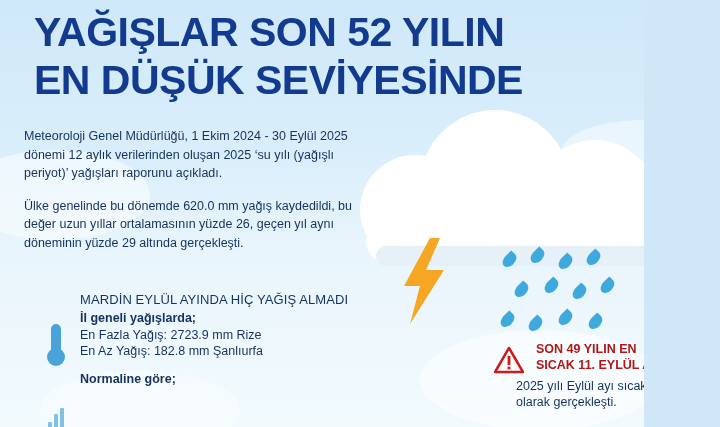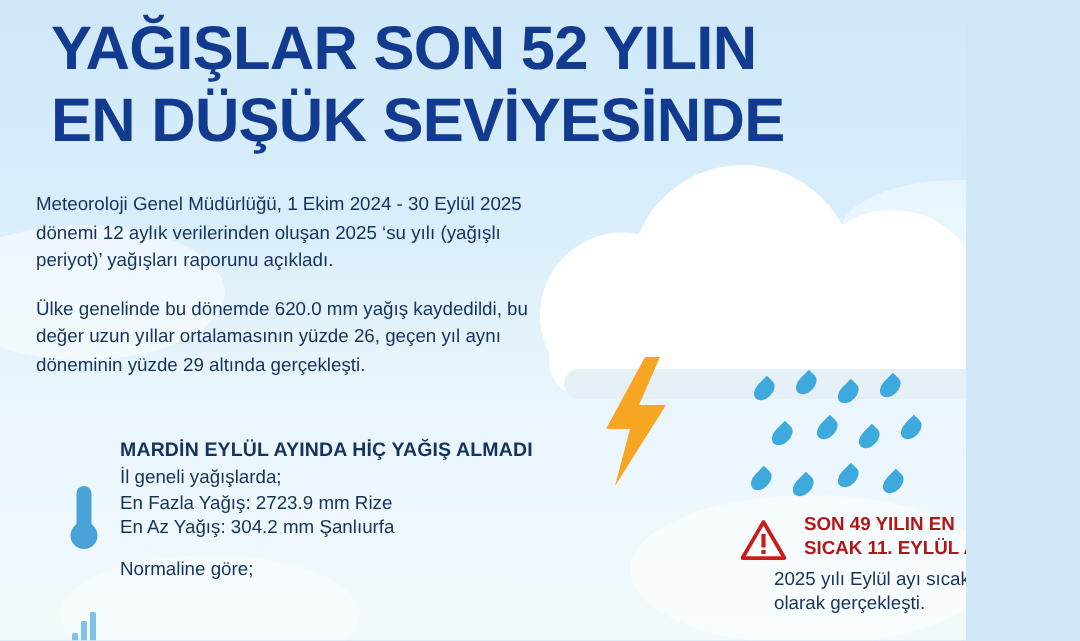--- a/index.html
+++ b/index.html
@@ -128,29 +128,30 @@
 
   
   .stats {
     position: absolute;
     left: 46px;
     top: 292px;
     width: 400px;
   }
   .stat-head {
     font-size: 13px;
-    font-weight: bold;
+    font-weight: normal;
     color: #14325e;
     margin: 0 0 4px 34px;
     letter-spacing: .1px;
   }
   .stat-sub {
     font-size: 12.5px;
     color: #14325e;
     margin: 0 0 3px 34px;
+    font-weight: bold;
   }
   .stat-line {
     font-size: 12.5px;
     color: #14325e;
     margin: 0 0 2px 34px;
   }
   .group2 { margin-top: 14px; }
 
   
   .thermo {
@@ -284,21 +285,21 @@
 
     <div class="bars">
       <i></i>
         <i></i>
         <i></i>
     </div>
 
     <p class="stat-head">MARDİN EYLÜL AYINDA HİÇ YAĞIŞ ALMADI</p>
     <p class="stat-sub">İl geneli yağışlarda;</p>
     <p class="stat-line">En Fazla Yağış: 2723.9 mm Rize</p>
-    <p class="stat-line">En Az Yağış: 304.2 mm Şanlıurfa</p>
+    <p class="stat-line">En Az Yağış: 182.8 mm Şanlıurfa</p>
 
     <p class="stat-sub group2">Normaline göre;</p>
   </div>
 
   <div class="warn">
     <svg class="warn-icon" viewBox="0 0 30 28">
       <polygon points="15,2 29,26 1,26" fill="#ffffff" stroke="#cc1b1b" stroke-width="2.5" stroke-linejoin="round"></polygon>
       <rect x="13.6" y="10" width="2.8" height="9" fill="#cc1b1b"></rect>
       <rect x="13.6" y="20.6" width="2.8" height="2.8" fill="#cc1b1b"></rect>
     </svg>

